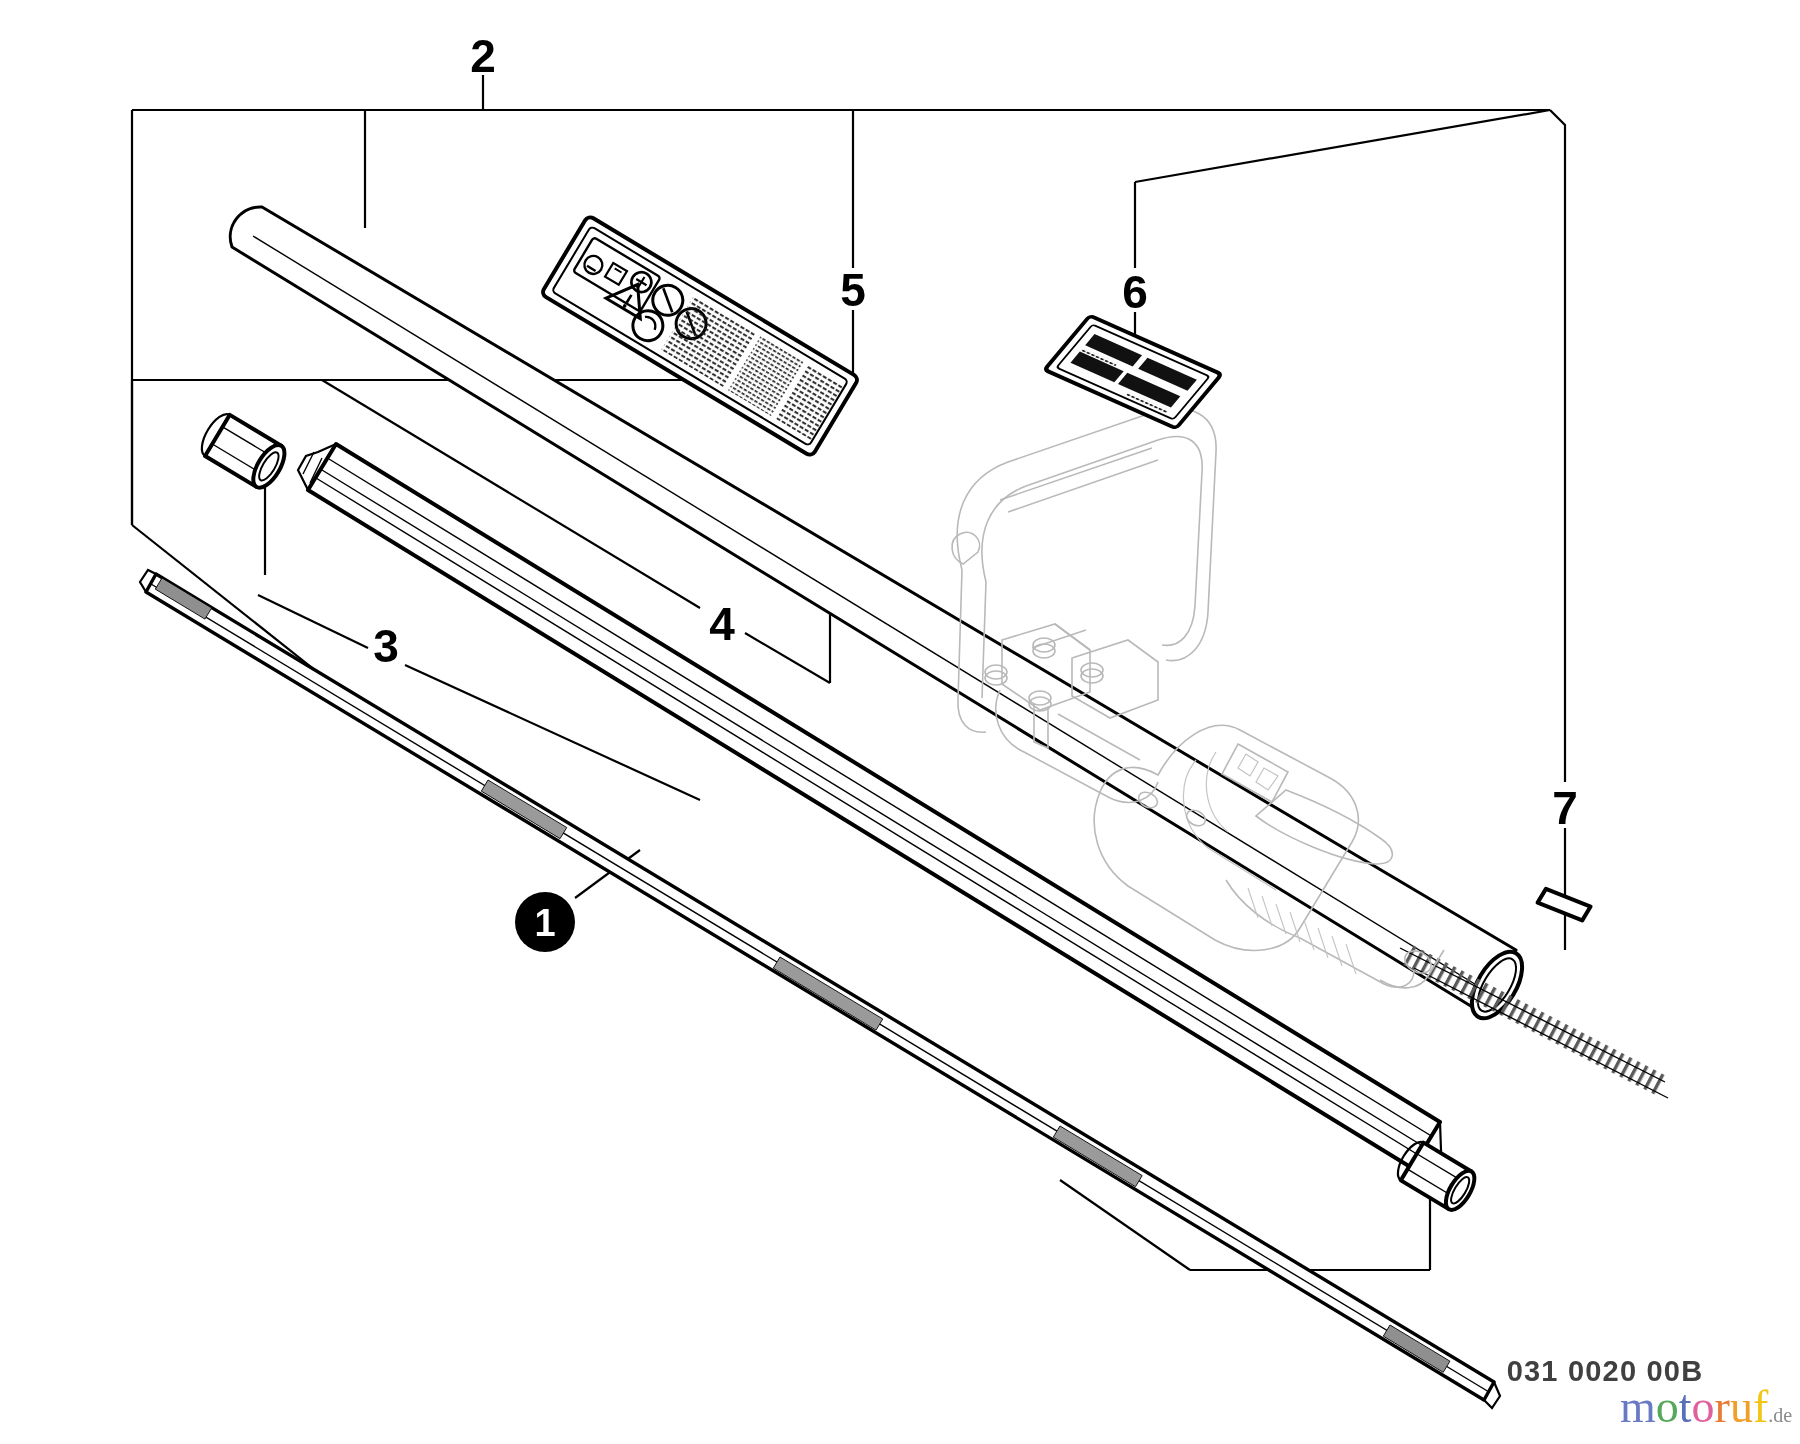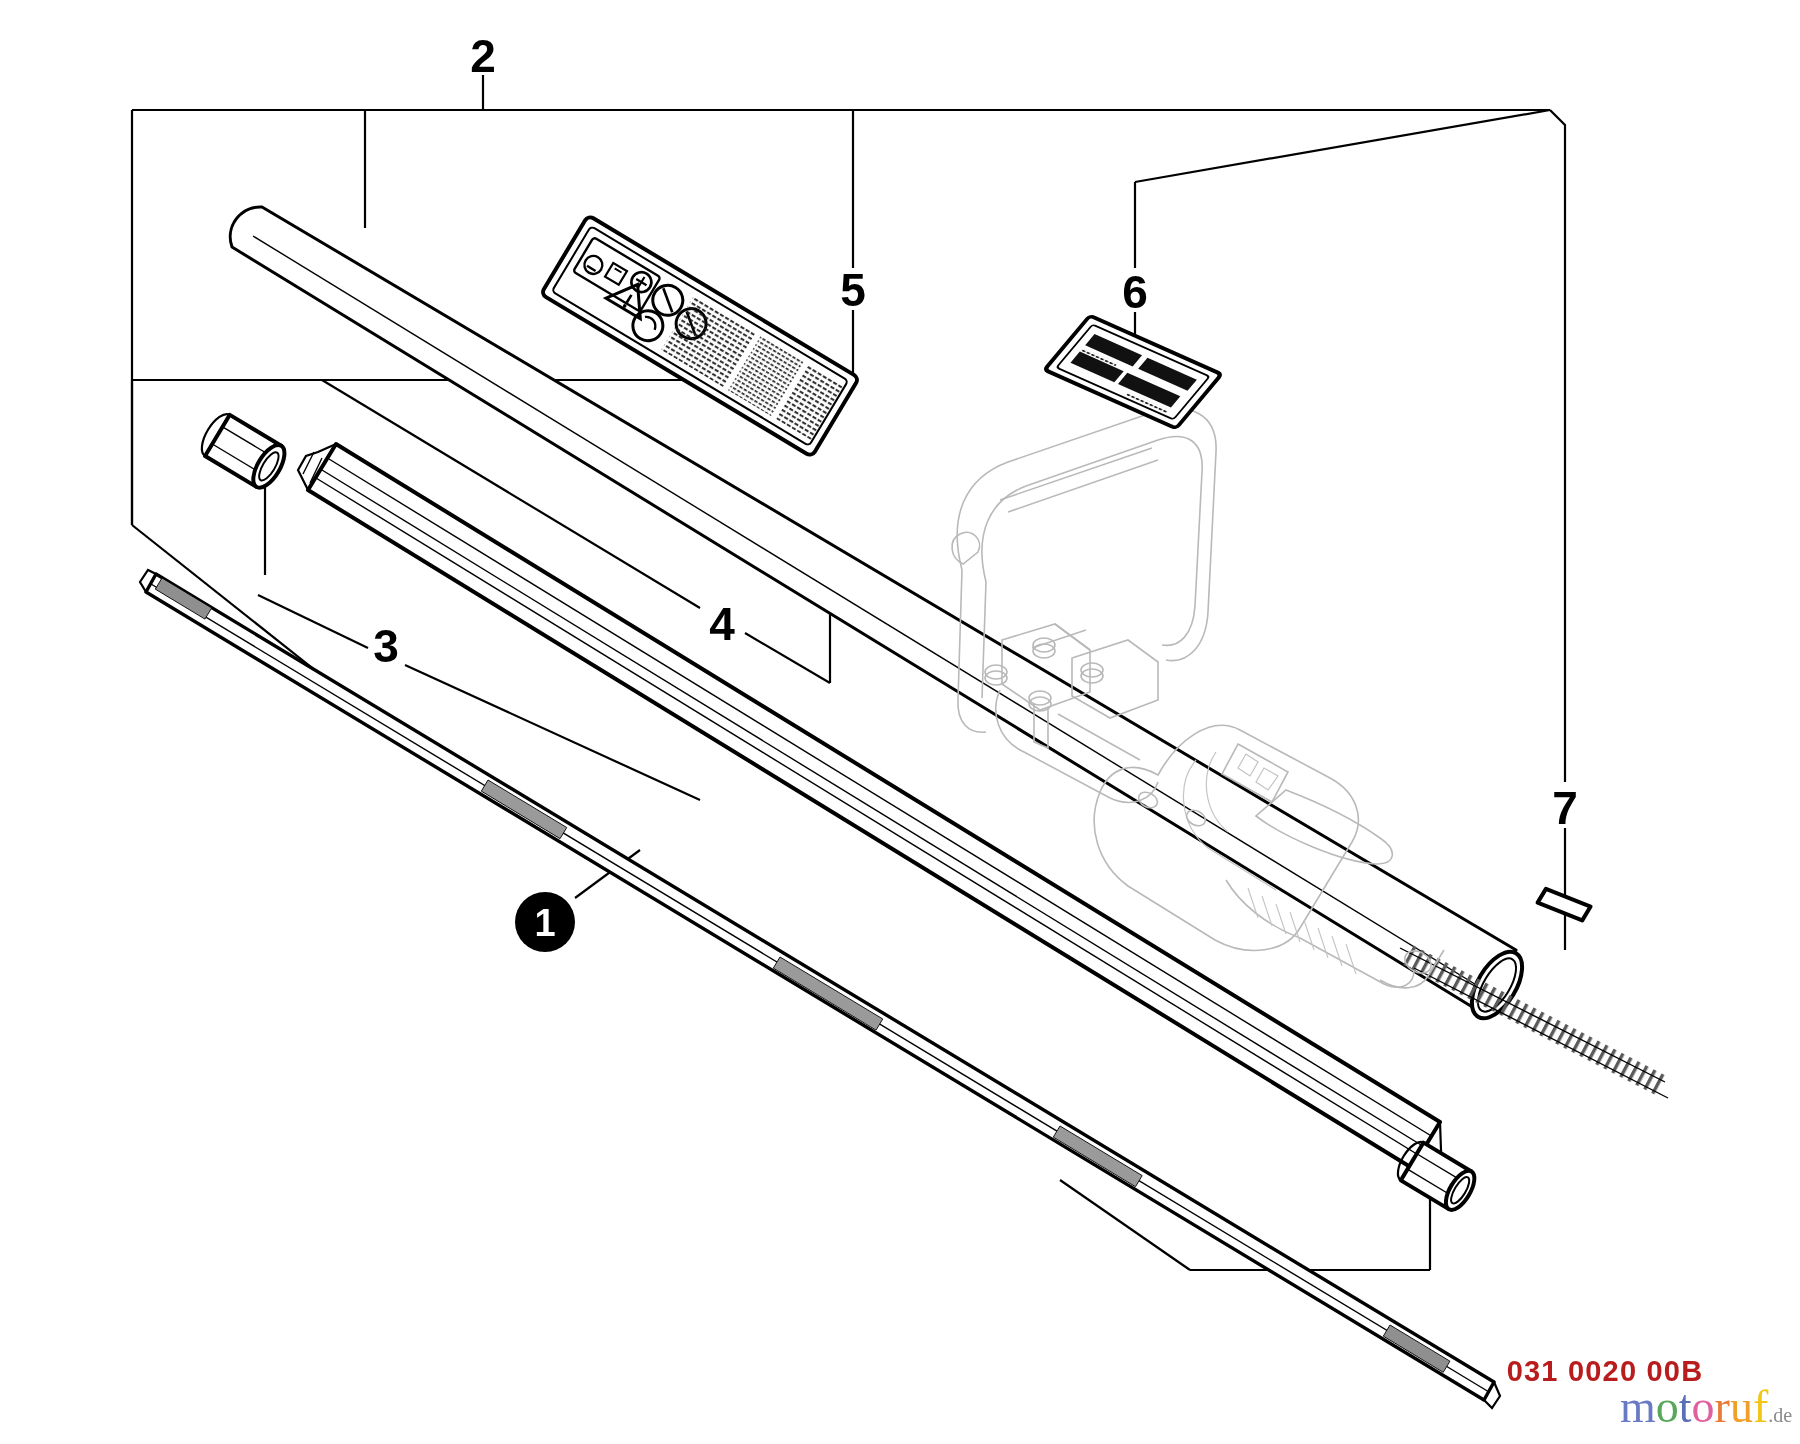--- a/index.html
+++ b/index.html
@@ -36,21 +36,21 @@
     font-weight: bold;
     font-size: 38px;
     fill: #ffffff;
   }
   .partnum-text {
     position: absolute;
     font-family: "Liberation Sans", sans-serif;
     font-weight: bold;
     font-size: 29px;
     letter-spacing: 1.2px;
-    color: #b91c1c;
+    color: #404040;
     white-space: nowrap;
   }
   #logo {
     position: absolute;
     font-family: "Liberation Serif", serif;
     font-size: 46px;
     white-space: nowrap;
     line-height: 1;
   }
   #logo .lg { display: inline-block; }

